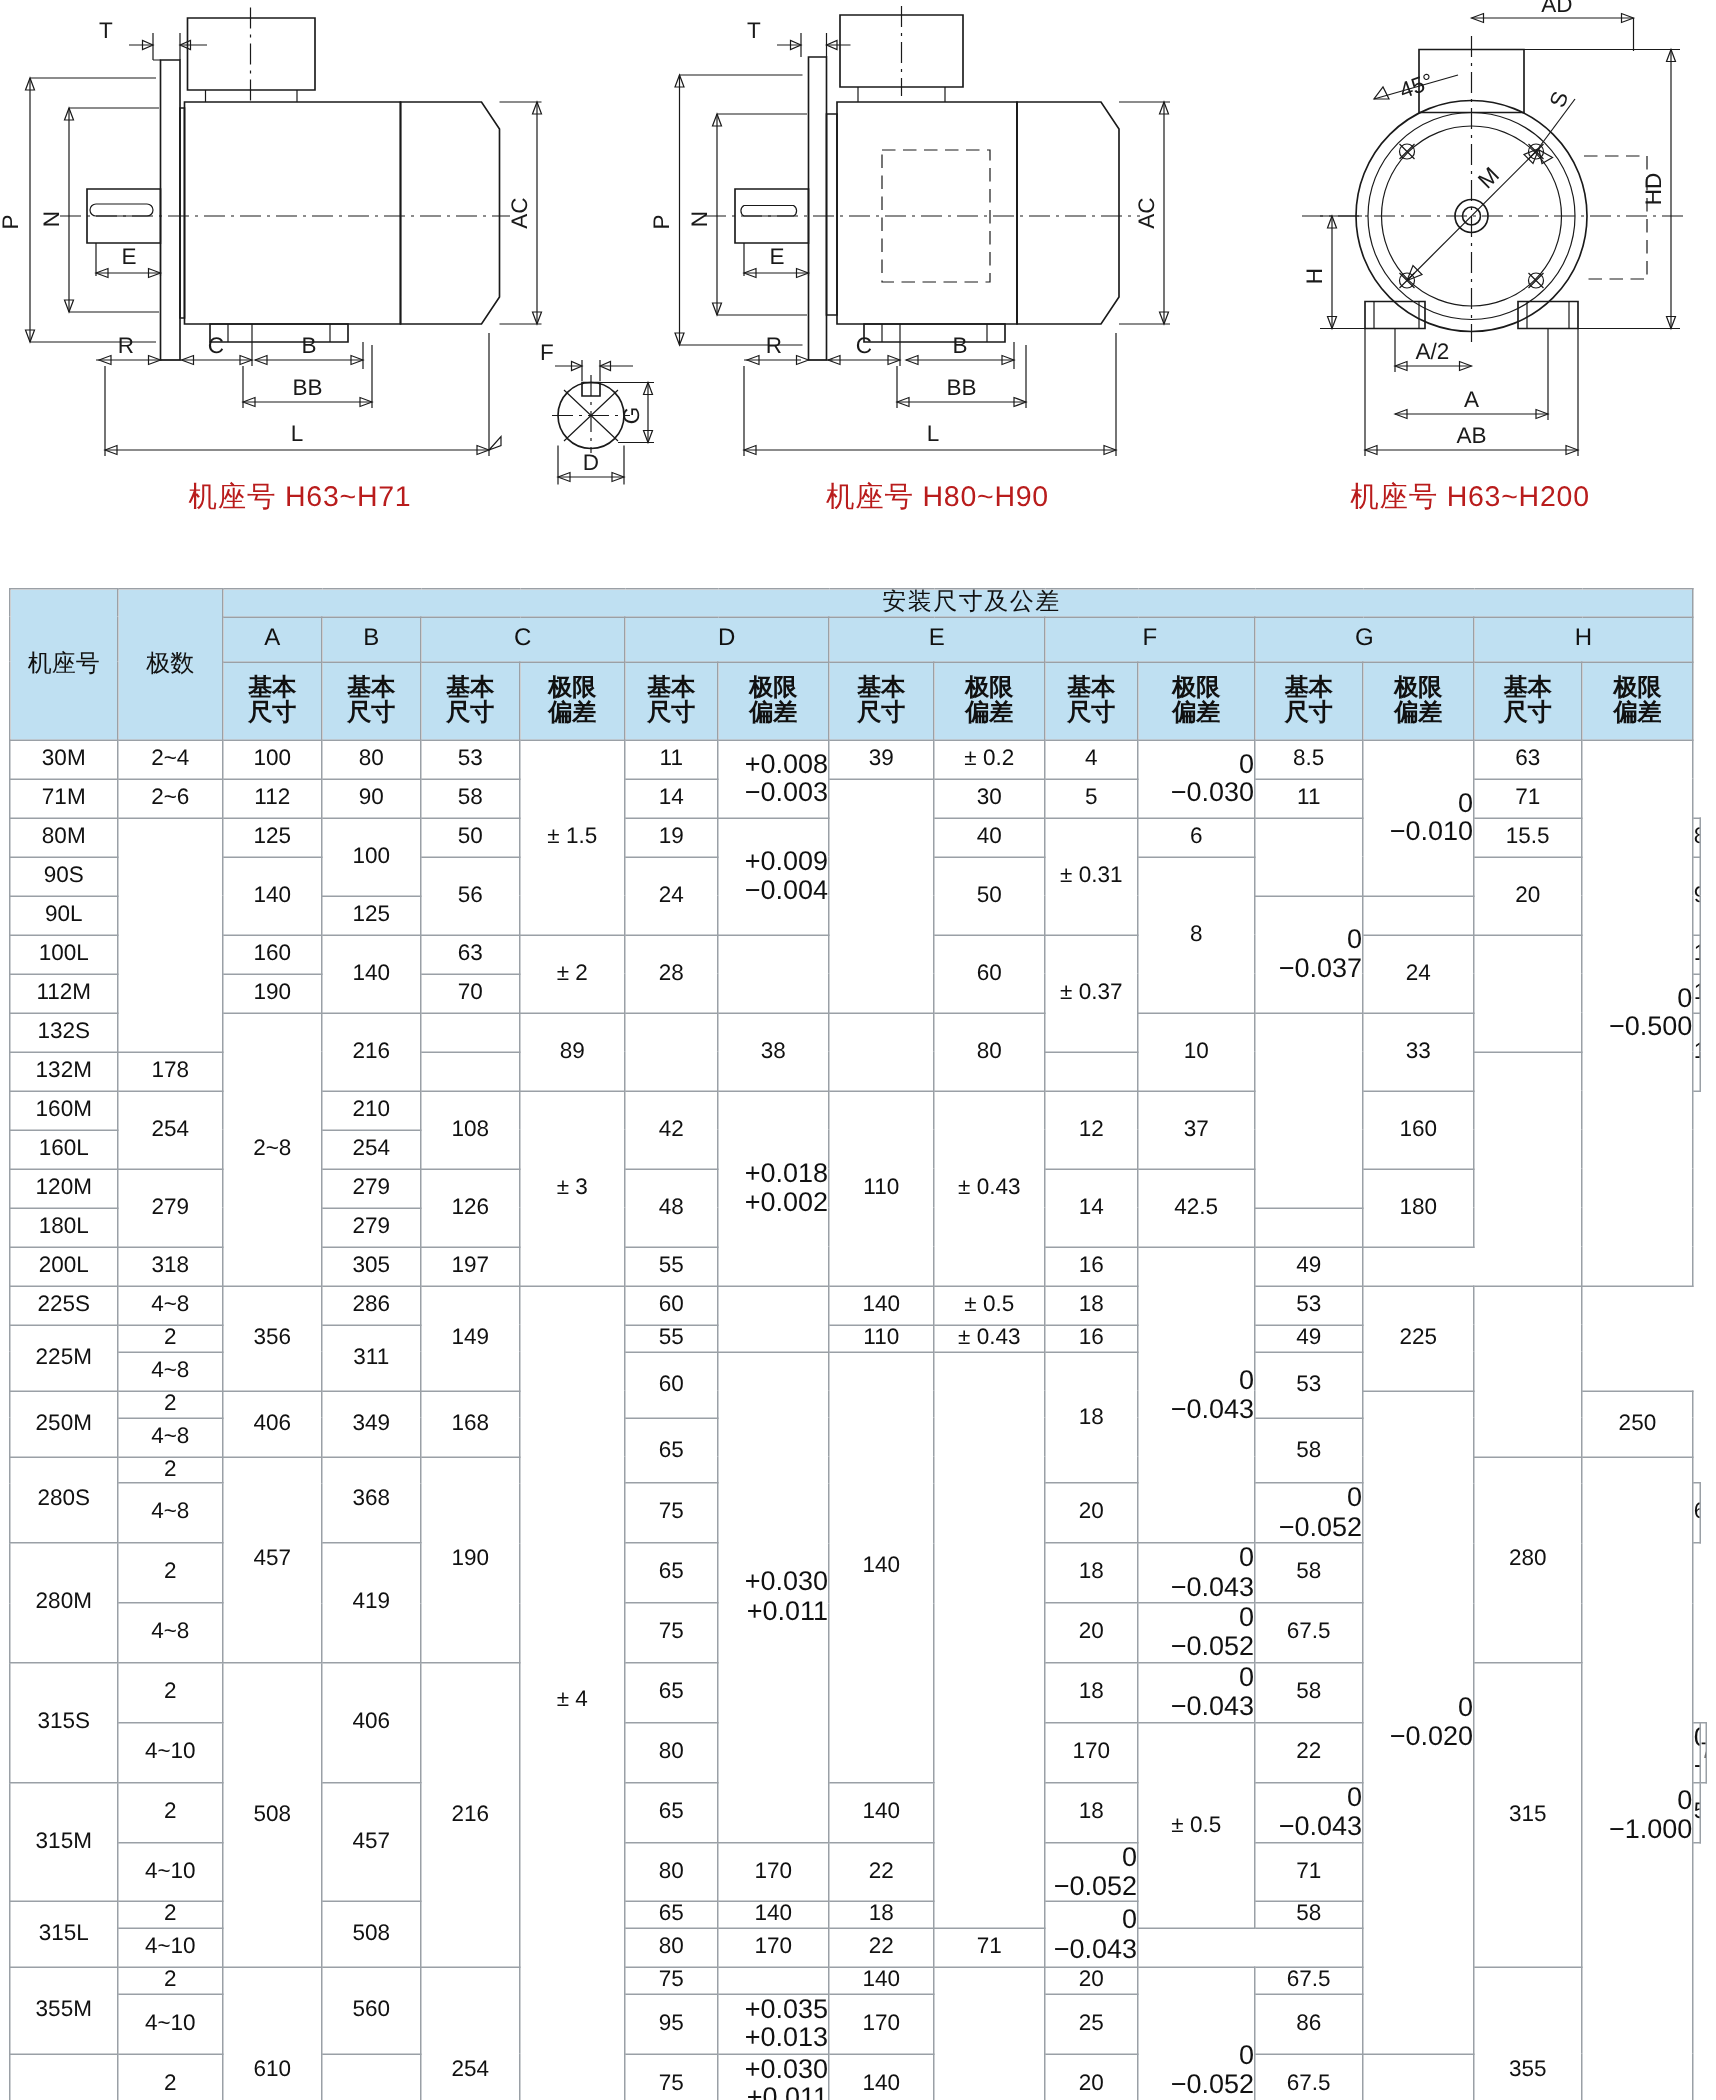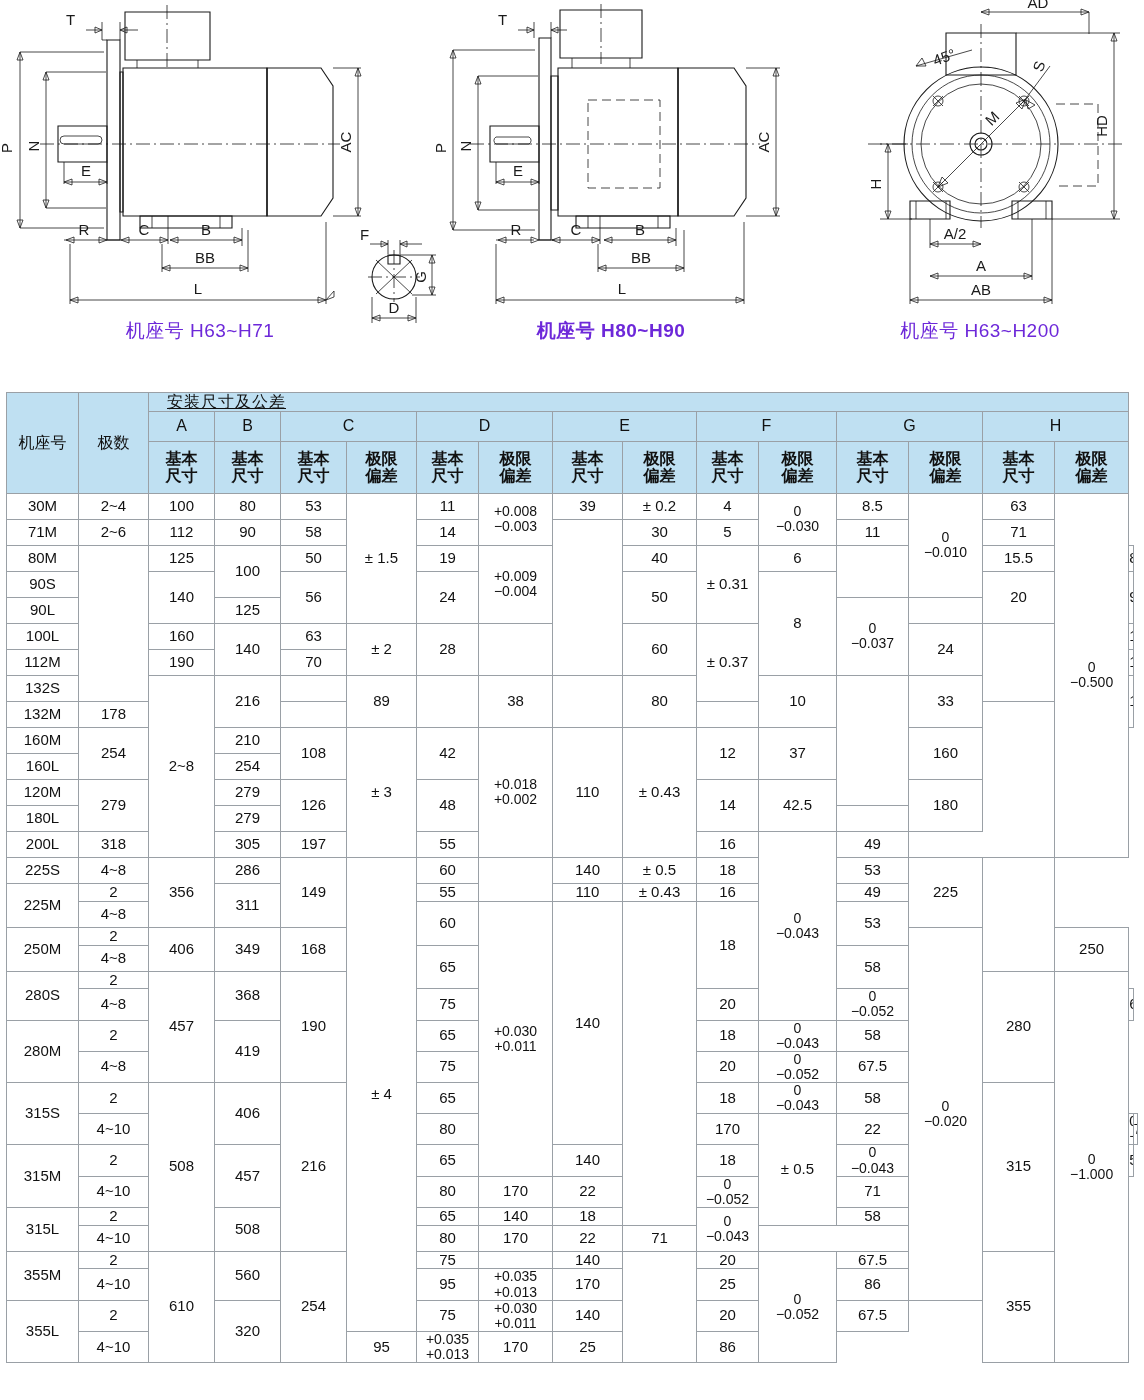--- a/index.html
+++ b/index.html
@@ -24,26 +24,26 @@
   .dwg { position: absolute; top: 0; }
   #dwg-a { left: 0;    width: 430px; height: 372px; }
   #dwg-b { left: 440px; width: 390px; height: 372px; }
   #dwg-c { left: 850px; width: 294px; height: 372px; }
 
   .cap {
     position: absolute;
     width: 100%;
     text-align: center;
     font-size: 19px;
-    color: #6d28d9;
+    color: #b91c1c;
     letter-spacing: .5px;
     white-space: nowrap;
   }
   #cap-a { top: 318px; left: 0;  width: 400px; }
-  #cap-b { top: 318px; left: 426px; width: 370px; font-weight: bold; }
+  #cap-b { top: 318px; left: 440px; width: 370px; }
   #cap-c { top: 318px; left: 835px; width: 290px; }
 
   svg { display: block; overflow: visible; }
   .ln  { stroke: #1a1a1a; stroke-width: 1.1; fill: none; }
   .lnT { stroke: #1a1a1a; stroke-width: .8; fill: none; }
   .dash{ stroke: #1a1a1a; stroke-width: .8; fill: none;
          stroke-dasharray: 14 4 2 4; }
   .dash2{ stroke: #1a1a1a; stroke-width: .8; fill: none;
          stroke-dasharray: 9 5; }
   .dimtxt {
@@ -72,21 +72,21 @@
   table.spec thead th {
     background: #bfe0f2;
     color: #111;
     font-size: 16px;
   }
   thead th.grp { font-size: 16px; letter-spacing: 1px; }
   thead th.lbl { font-size: 18px; }
   thead th.sub { font-size: 14.5px; }
   thead th.sub span { display: block; font-weight: bold; }
   td.row-h { height: 26px; }
-  .tol { font-size: 14px; line-height: 1.08; display: block; }
+  .tol { font-size: 18px; line-height: 1.08; display: block; text-align: right; }
 </style>
 </head>
 <body>
 
 <div id="page">
 
   <div id="drawings">
 
     <div class="dwg" id="dwg-a">
       <svg width="430" height="320" viewBox="0 0 430 320">
@@ -382,21 +382,21 @@
           <col style="width:78px">
         <col style="width:72px">
           <col style="width:74px">
         <col style="width:72px">
           <col style="width:74px">
       </colgroup>
       <thead>
         <tr>
           <th rowspan="3" class="lbl">机座号</th>
           <th rowspan="3" class="lbl">极数</th>
-          <th colspan="14" class="grp" style="text-align:left; padding-left:18px;text-decoration:underline;">安装尺寸及公差</th>
+          <th colspan="14" class="grp" style="text-align:center; padding-left:18px;">安装尺寸及公差</th>
         </tr>
         <tr>
           <th class="lbl" style="height:30px">A</th>
           <th class="lbl">B</th>
           <th class="lbl" colspan="2">C</th>
           <th class="lbl" colspan="2">D</th>
           <th class="lbl" colspan="2">E</th>
           <th class="lbl" colspan="2">F</th>
           <th class="lbl" colspan="2">G</th>
           <th class="lbl" colspan="2">H</th>

